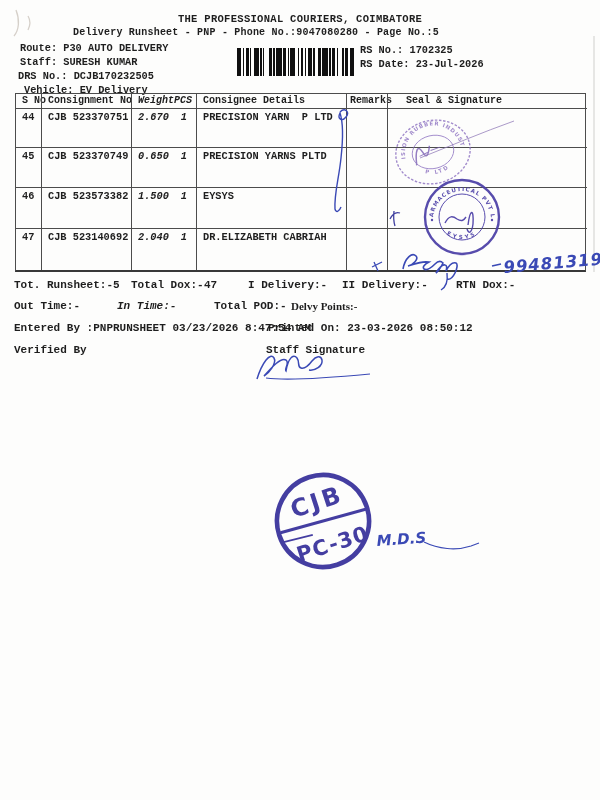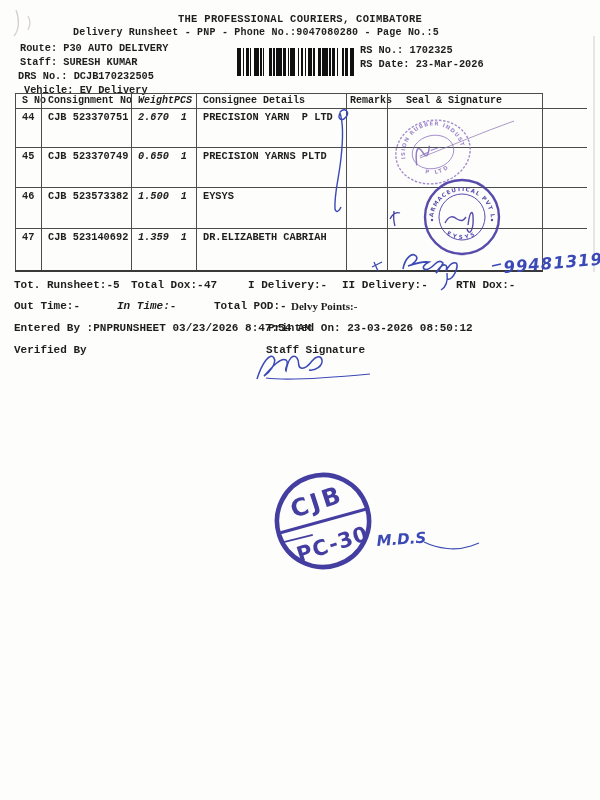--- a/index.html
+++ b/index.html
@@ -9,21 +9,21 @@
     color:#1e1e1e;font-weight:700;
   }
   .abs{position:absolute;white-space:pre;}
   .title{width:600px;text-align:center;top:13px;left:0;font-size:10.5px;letter-spacing:.3px;}
   .subtitle{width:512px;text-align:center;top:27px;left:0;font-size:10px;letter-spacing:.2px;}
   .meta{font-size:10.3px;}
   .barcode{position:absolute;left:237px;top:48px;width:119px;height:28px;display:flex;align-items:stretch;}
   .barcode span{display:block;height:100%;}
   
   .tbl{
-    position:absolute;left:15px;top:93px;width:528px;
+    position:absolute;left:15px;top:93px;width:571px;
     display:grid;
     grid-template-columns:25px 90px 65px 150px 41px 200px;
     grid-template-rows:15px 39px 40px 41px 41px;
     border:1px solid #4c4c4c;border-bottom:2px solid #383838;
     box-sizing:border-box;font-size:10.3px;
   }
   .tbl .c{border-left:1px solid #4c4c4c;box-sizing:border-box;padding:2px 0 0 6px;white-space:pre;overflow:visible;}
   .tbl .c.first{border-left:none;}
   .tbl .hdr{border-bottom:1px solid #4c4c4c;font-size:10px;padding-top:1px;}
   .tbl .rowline{border-bottom:1px solid #4c4c4c;}
@@ -96,21 +96,21 @@
       <span style="width: 4.35366px; background: transparent;"></span>
       <span style="width: 1.45122px; background: rgb(16, 16, 16);"></span>
       <span style="width: 1.45122px; background: transparent;"></span>
       <span style="width: 2.90244px; background: rgb(16, 16, 16);"></span>
       <span style="width: 1.45122px; background: transparent;"></span>
       <span style="width: 4.35366px; background: rgb(16, 16, 16);"></span>
       <span style="width: 1.45122px; background: transparent;"></span>
     </div>
 
   <div class="abs meta" style="left:360px;top:44px;"><span>RS No.:</span> <span>1702325</span></div>
-  <div class="abs meta" style="left:360px;top:58px;"><span>RS Date:</span> <span>23-Mar-2026</span></div>
+  <div class="abs meta" style="left:360px;top:58px;"><span>RS Date:</span> <span>23-Jul-2026</span></div>
 
   <div class="tbl">
 
     <div class="c first hdr">S No</div>
     <div class="c hdr">Consignment No</div>
     <div class="c hdr wcell"><span>Weight</span><span>PCS</span></div>
     <div class="c hdr">Consignee Details</div>
     <div class="c hdr" style="padding-left:3px;text-align:center;">Remarks</div>
     <div class="c hdr sealhdr">Seal &amp; Signature</div>
 
@@ -130,21 +130,21 @@
 
     <div class="c first rowline">46</div>
     <div class="c rowline">CJB 523573382</div>
     <div class="c rowline wcell"><span>1.500</span><span>1</span></div>
     <div class="c rowline">EYSYS</div>
     <div class="c rowline"></div>
     <div class="c rowline"></div>
 
     <div class="c first lastrow">47</div>
     <div class="c lastrow">CJB 523140692</div>
-    <div class="c lastrow wcell"><span>1.359</span><span>1</span></div>
+    <div class="c lastrow wcell"><span>2.040</span><span>1</span></div>
     <div class="c lastrow">DR.ELIZABETH CABRIAH</div>
     <div class="c lastrow"></div>
     <div class="c lastrow"></div>
   </div>
 
   <div class="abs sum" style="left:14px;top:279px;">Tot. Runsheet:-</div>
   <div class="abs sum" style="left:113px;top:279px;">5</div>
   <div class="abs sum" style="left:131px;top:279px;">Total Dox:-</div>
   <div class="abs sum" style="left:204px;top:279px;">47</div>
   <div class="abs sum" style="left:248px;top:279px;">I Delivery:-</div>

